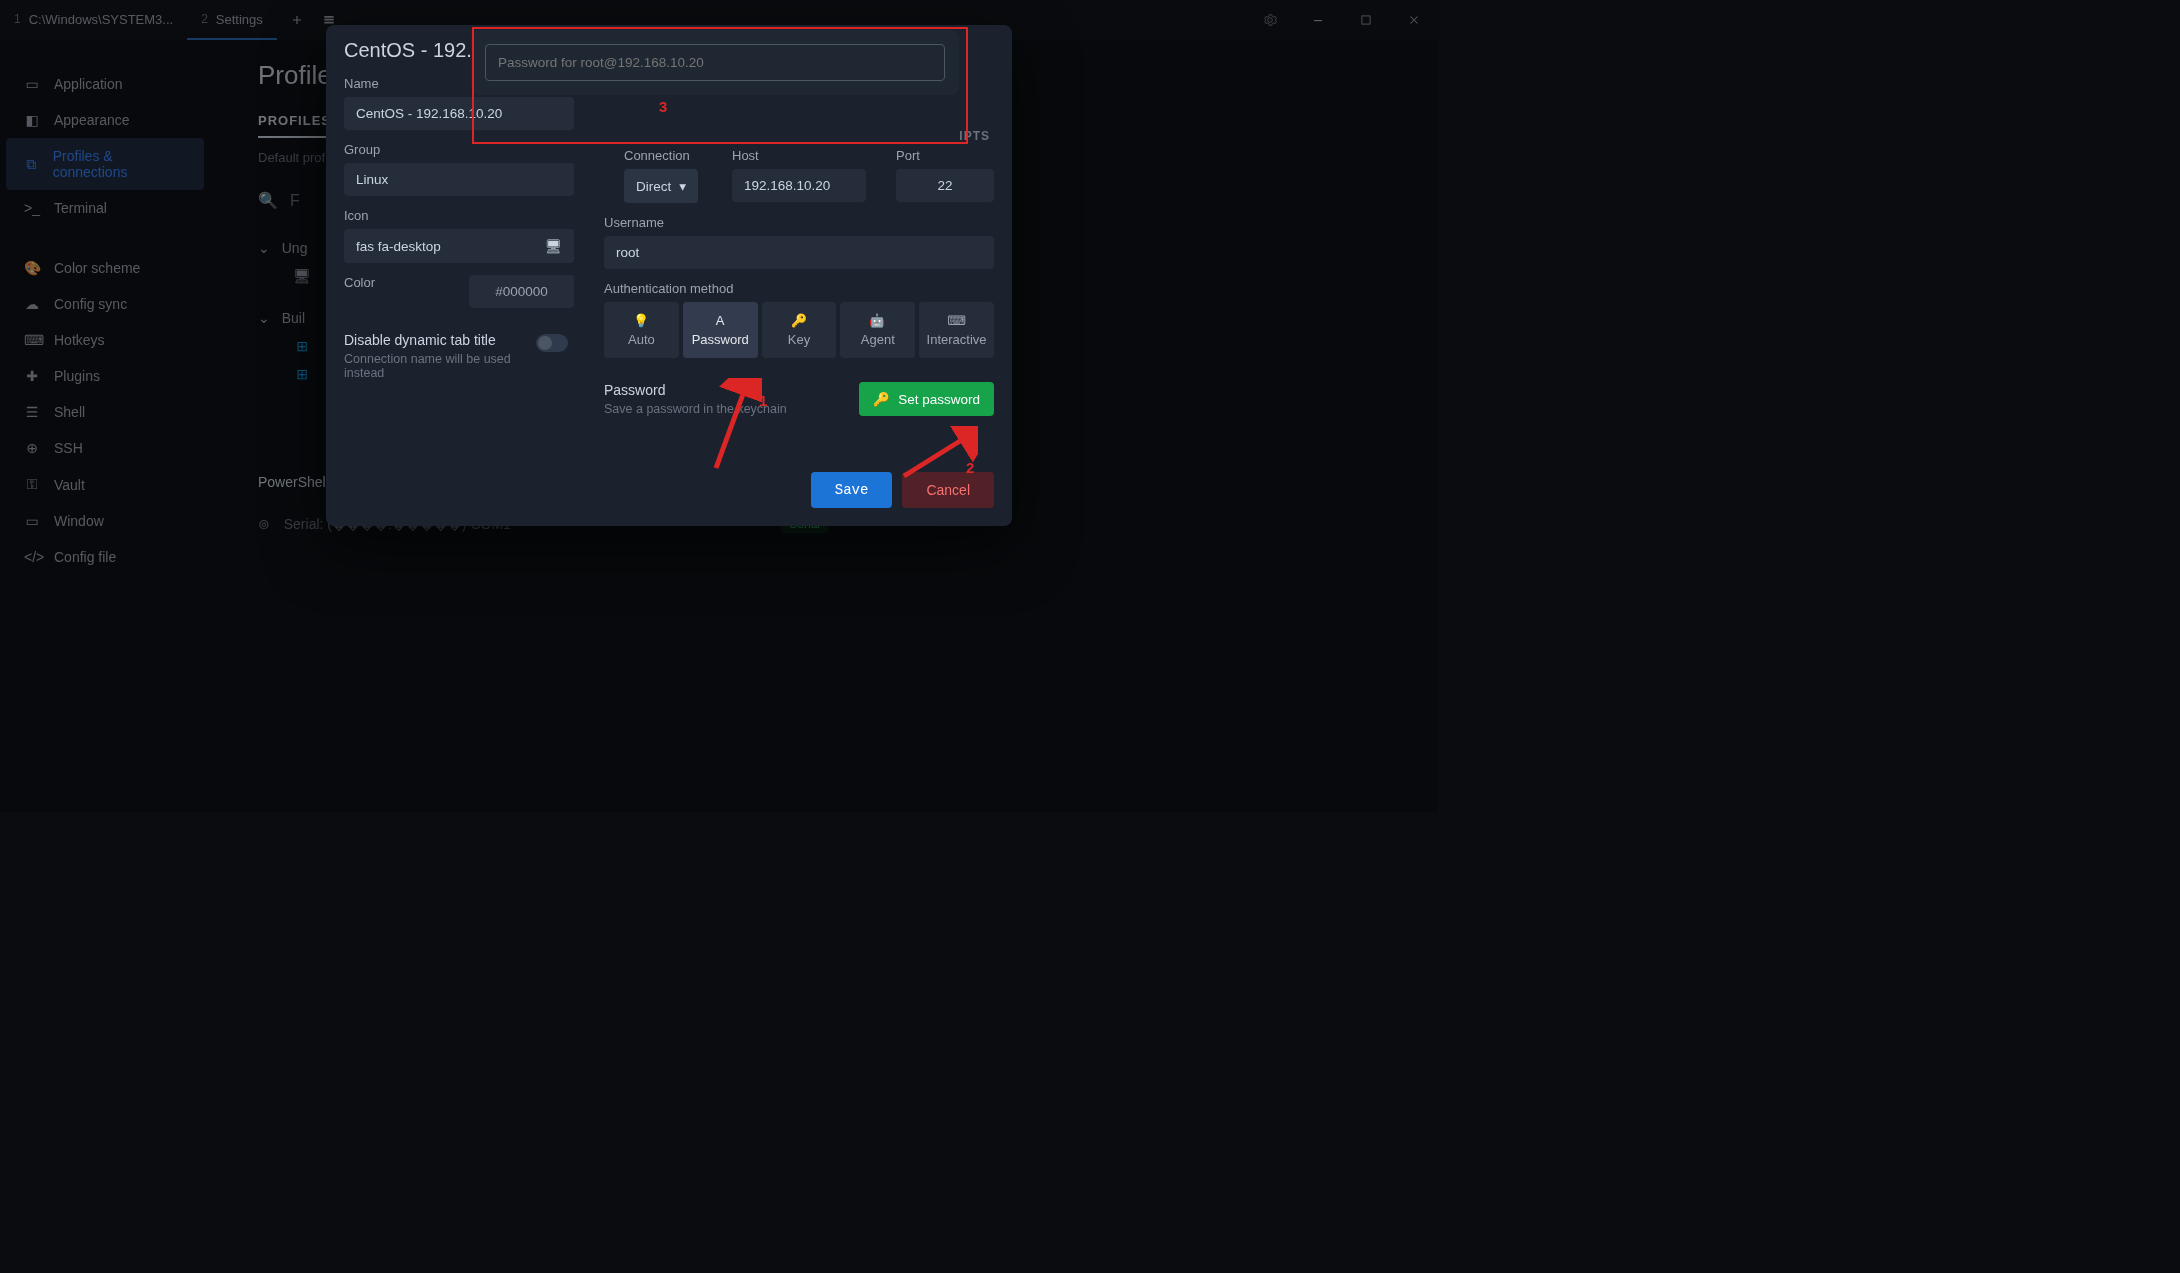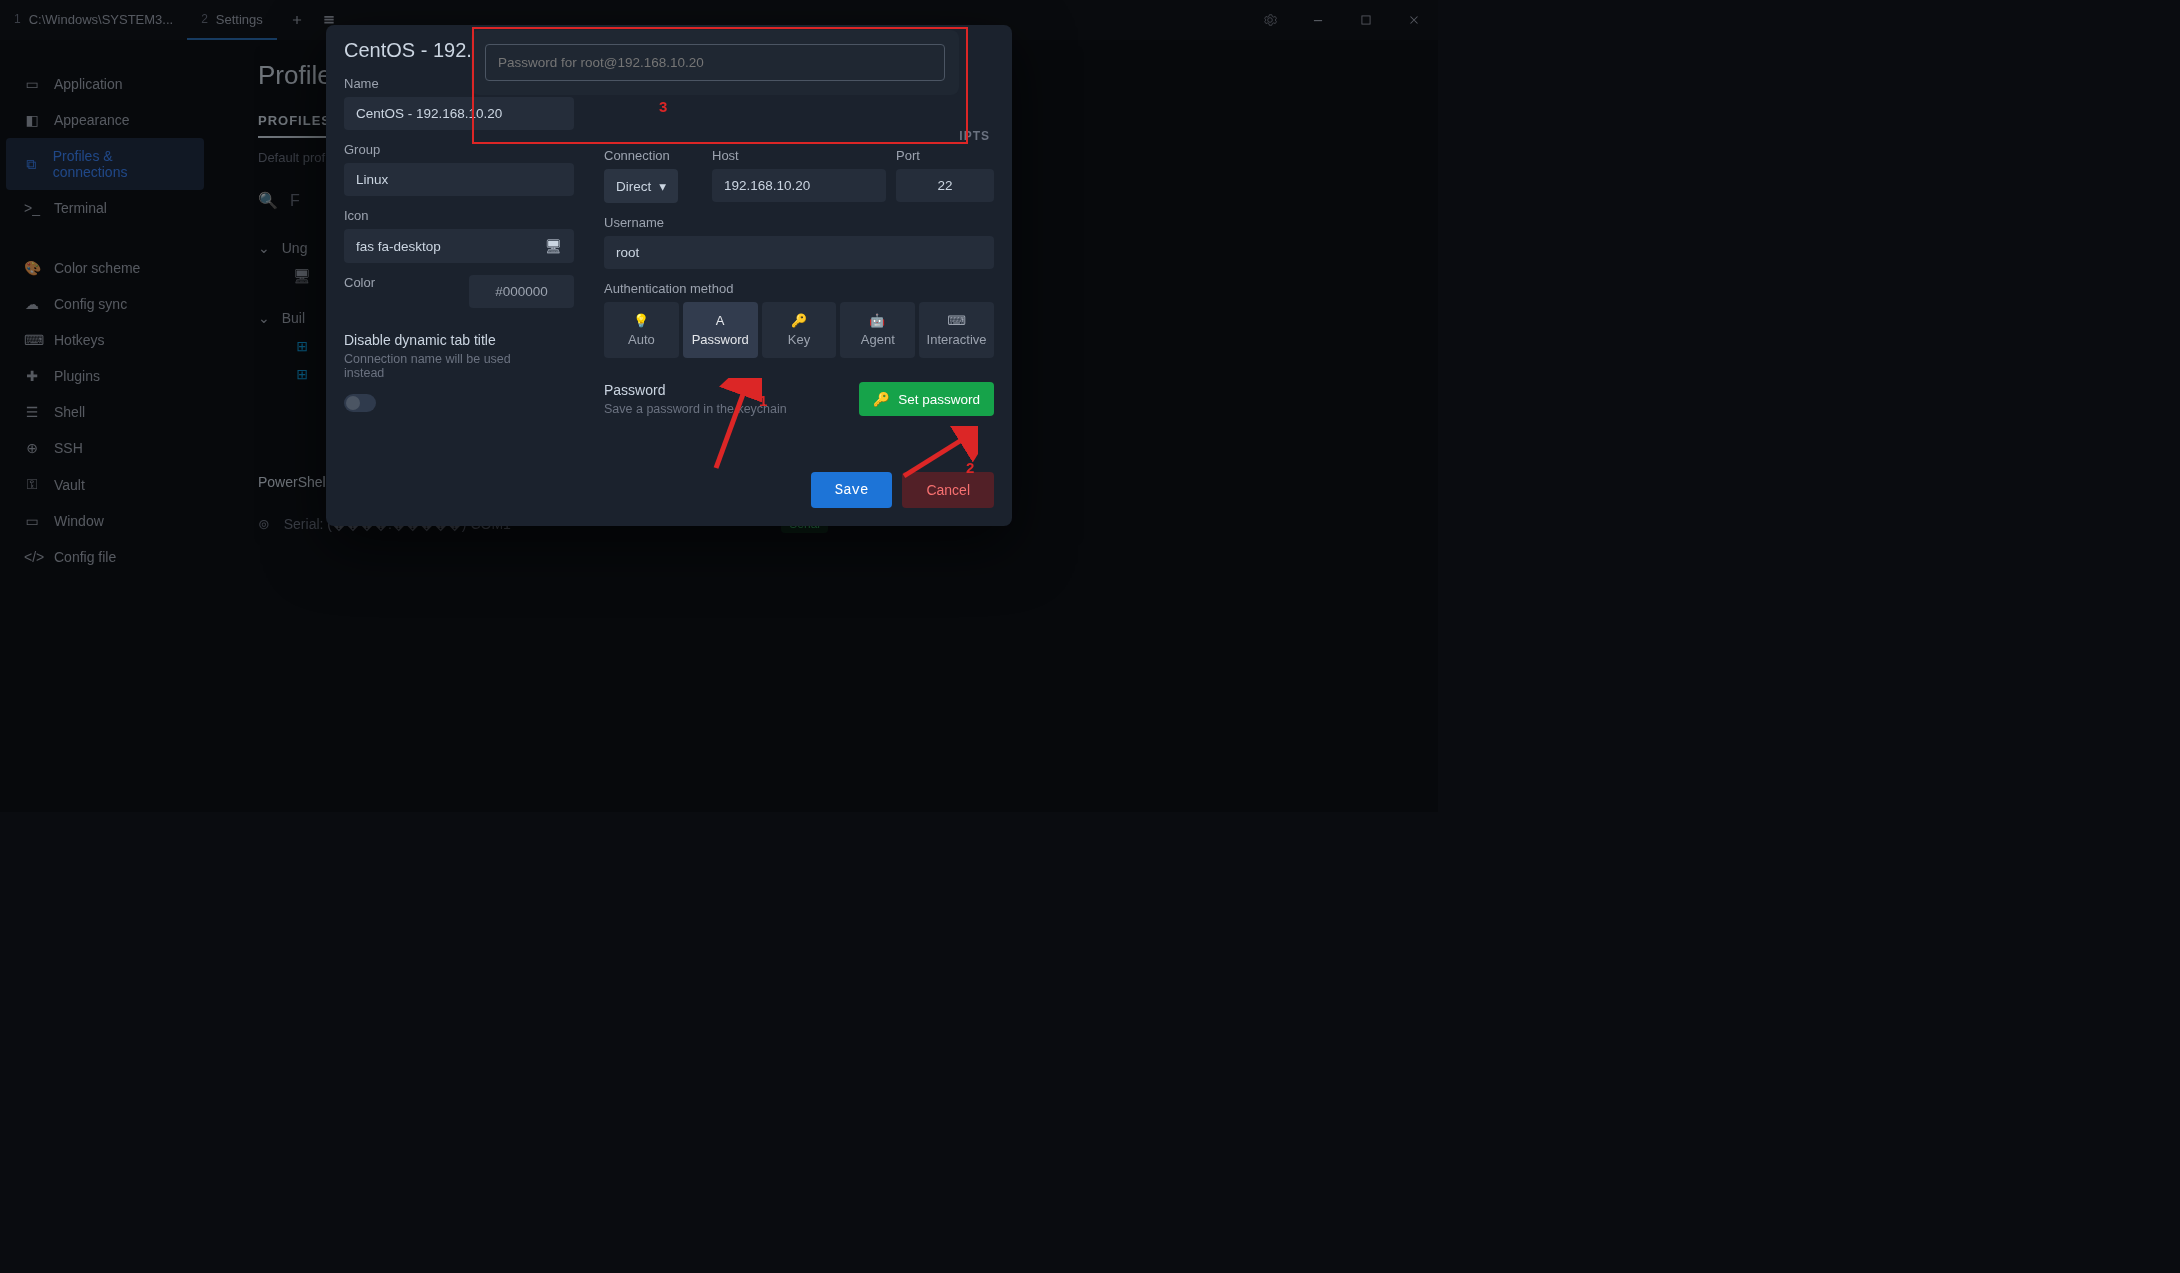--- a/index.html
+++ b/index.html
@@ -47,28 +47,28 @@
 .d-body { display: flex; gap: 30px; }
 .col-l { width: 230px; }
 .col-r { flex: 1; }
 .fld-lbl { font-size: 13px; color: #9ca3af; margin-bottom: 6px; margin-top: 12px; }
 .fld-lbl:first-child { margin-top: 0; }
 .fld { background: #252d3a; border-radius: 4px; padding: 9px 12px; font-size: 13.5px; color: #cbd5e1; }
 .fld.icon-row { display: flex; align-items: center; justify-content: space-between; }
 .color-row { display: flex; align-items: flex-start; gap: 13px; margin-top: 12px; }
 .color-row .color-lbl { width: 112px; font-size: 13px; color: #9ca3af; }
 .color-row .color-val { flex: 1; background: #252d3a; border-radius: 4px; padding: 9px 12px; font-size: 13.5px; color: #9ca3af; text-align: center; }
-.tog-row { display: flex; align-items: flex-start; gap: 12px; margin-top: 24px; flex-direction: column; }
+.tog-row { display: flex; align-items: flex-start; gap: 12px; margin-top: 24px; }
 .tog-row .tt { font-size: 14px; color: #cbd5e1; }
 .tog-row .td { font-size: 12.5px; color: #6b7280; margin-top: 4px; max-width: 180px; }
 .toggle { width: 32px; height: 18px; background: #2f3a4c; border-radius: 10px; position: relative; cursor: pointer; margin-top: 2px; flex-shrink: 0; }
 .toggle::after { content: ""; position: absolute; left: 2px; top: 2px; width: 14px; height: 14px; background: #4b5563; border-radius: 50%; }
 .row-fields { display: flex; gap: 10px; }
 .row-fields .fblk { flex: 1; }
-.row-fields .fblk.sm { flex: 0 0 98px; }
+.row-fields .fblk.sm { flex: 0 0 98px; margin-left: 20px; }
 .row-fields .fld-lbl { margin-top: 0; }
 .conn-chip { background: #2b3442; border-radius: 4px; padding: 9px 12px; font-size: 13.5px; color: #cbd5e1; display: inline-flex; align-items: center; gap: 8px; }
 .auth-row { display: flex; gap: 4px; margin-top: 6px; }
 .auth-opt { flex: 1; background: #252d3a; border-radius: 4px; display: flex; flex-direction: column; align-items: center; justify-content: center; height: 56px; font-size: 13px; color: #9ca3af; cursor: pointer; gap: 4px; }
 .auth-opt.active { background: #323c4e; color: #e5e7eb; }
 .pwd-sect { margin-top: 24px; display: flex; align-items: flex-start; justify-content: space-between; }
 .pwd-sect .pl { font-size: 14px; color: #cbd5e1; }
 .pwd-sect .pd { font-size: 12.5px; color: #6b7280; margin-top: 4px; }
 .btn-green { background: #16a34a; color: #fff; padding: 9px 14px; border-radius: 4px; font-size: 13.5px; display: inline-flex; align-items: center; gap: 8px; cursor: pointer; }
 .d-footer { display: flex; justify-content: flex-end; gap: 10px; margin-top: 56px; }

